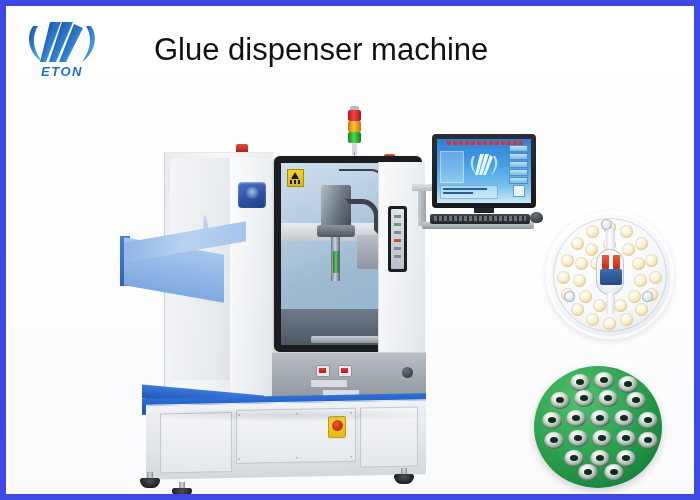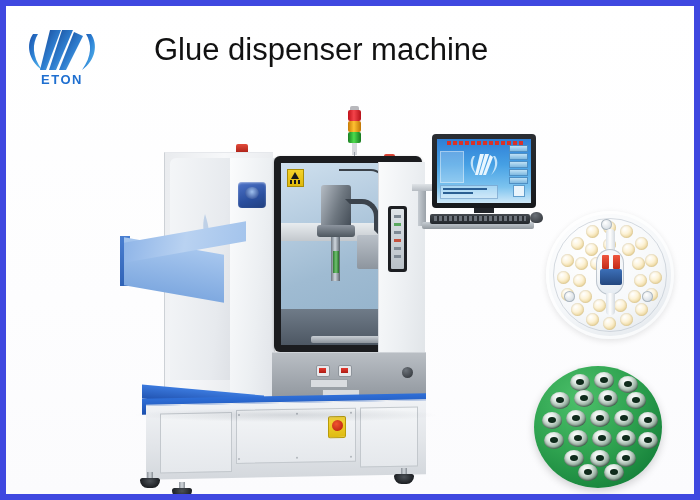--- a/index.html
+++ b/index.html
@@ -23,23 +23,24 @@
   .canvas {
     position: absolute;
     inset: 0;
     background: linear-gradient(180deg, #ffffff 0%, #fdfdfe 60%, #fbfbfd 100%);
   }
 
   
   .logo {
     position: absolute;
     left: 14px;
-    top: 20px;
+    top: 12px;
     width: 84px;
     height: 66px;
+    font-style: italic;
   }
   .logo svg { display:block; }
   .logo-text {
     position: absolute;
     left: 0;
     top: 46px;
     width: 84px;
     text-align: center;
     font-size: 13px;
     font-weight: bold;

